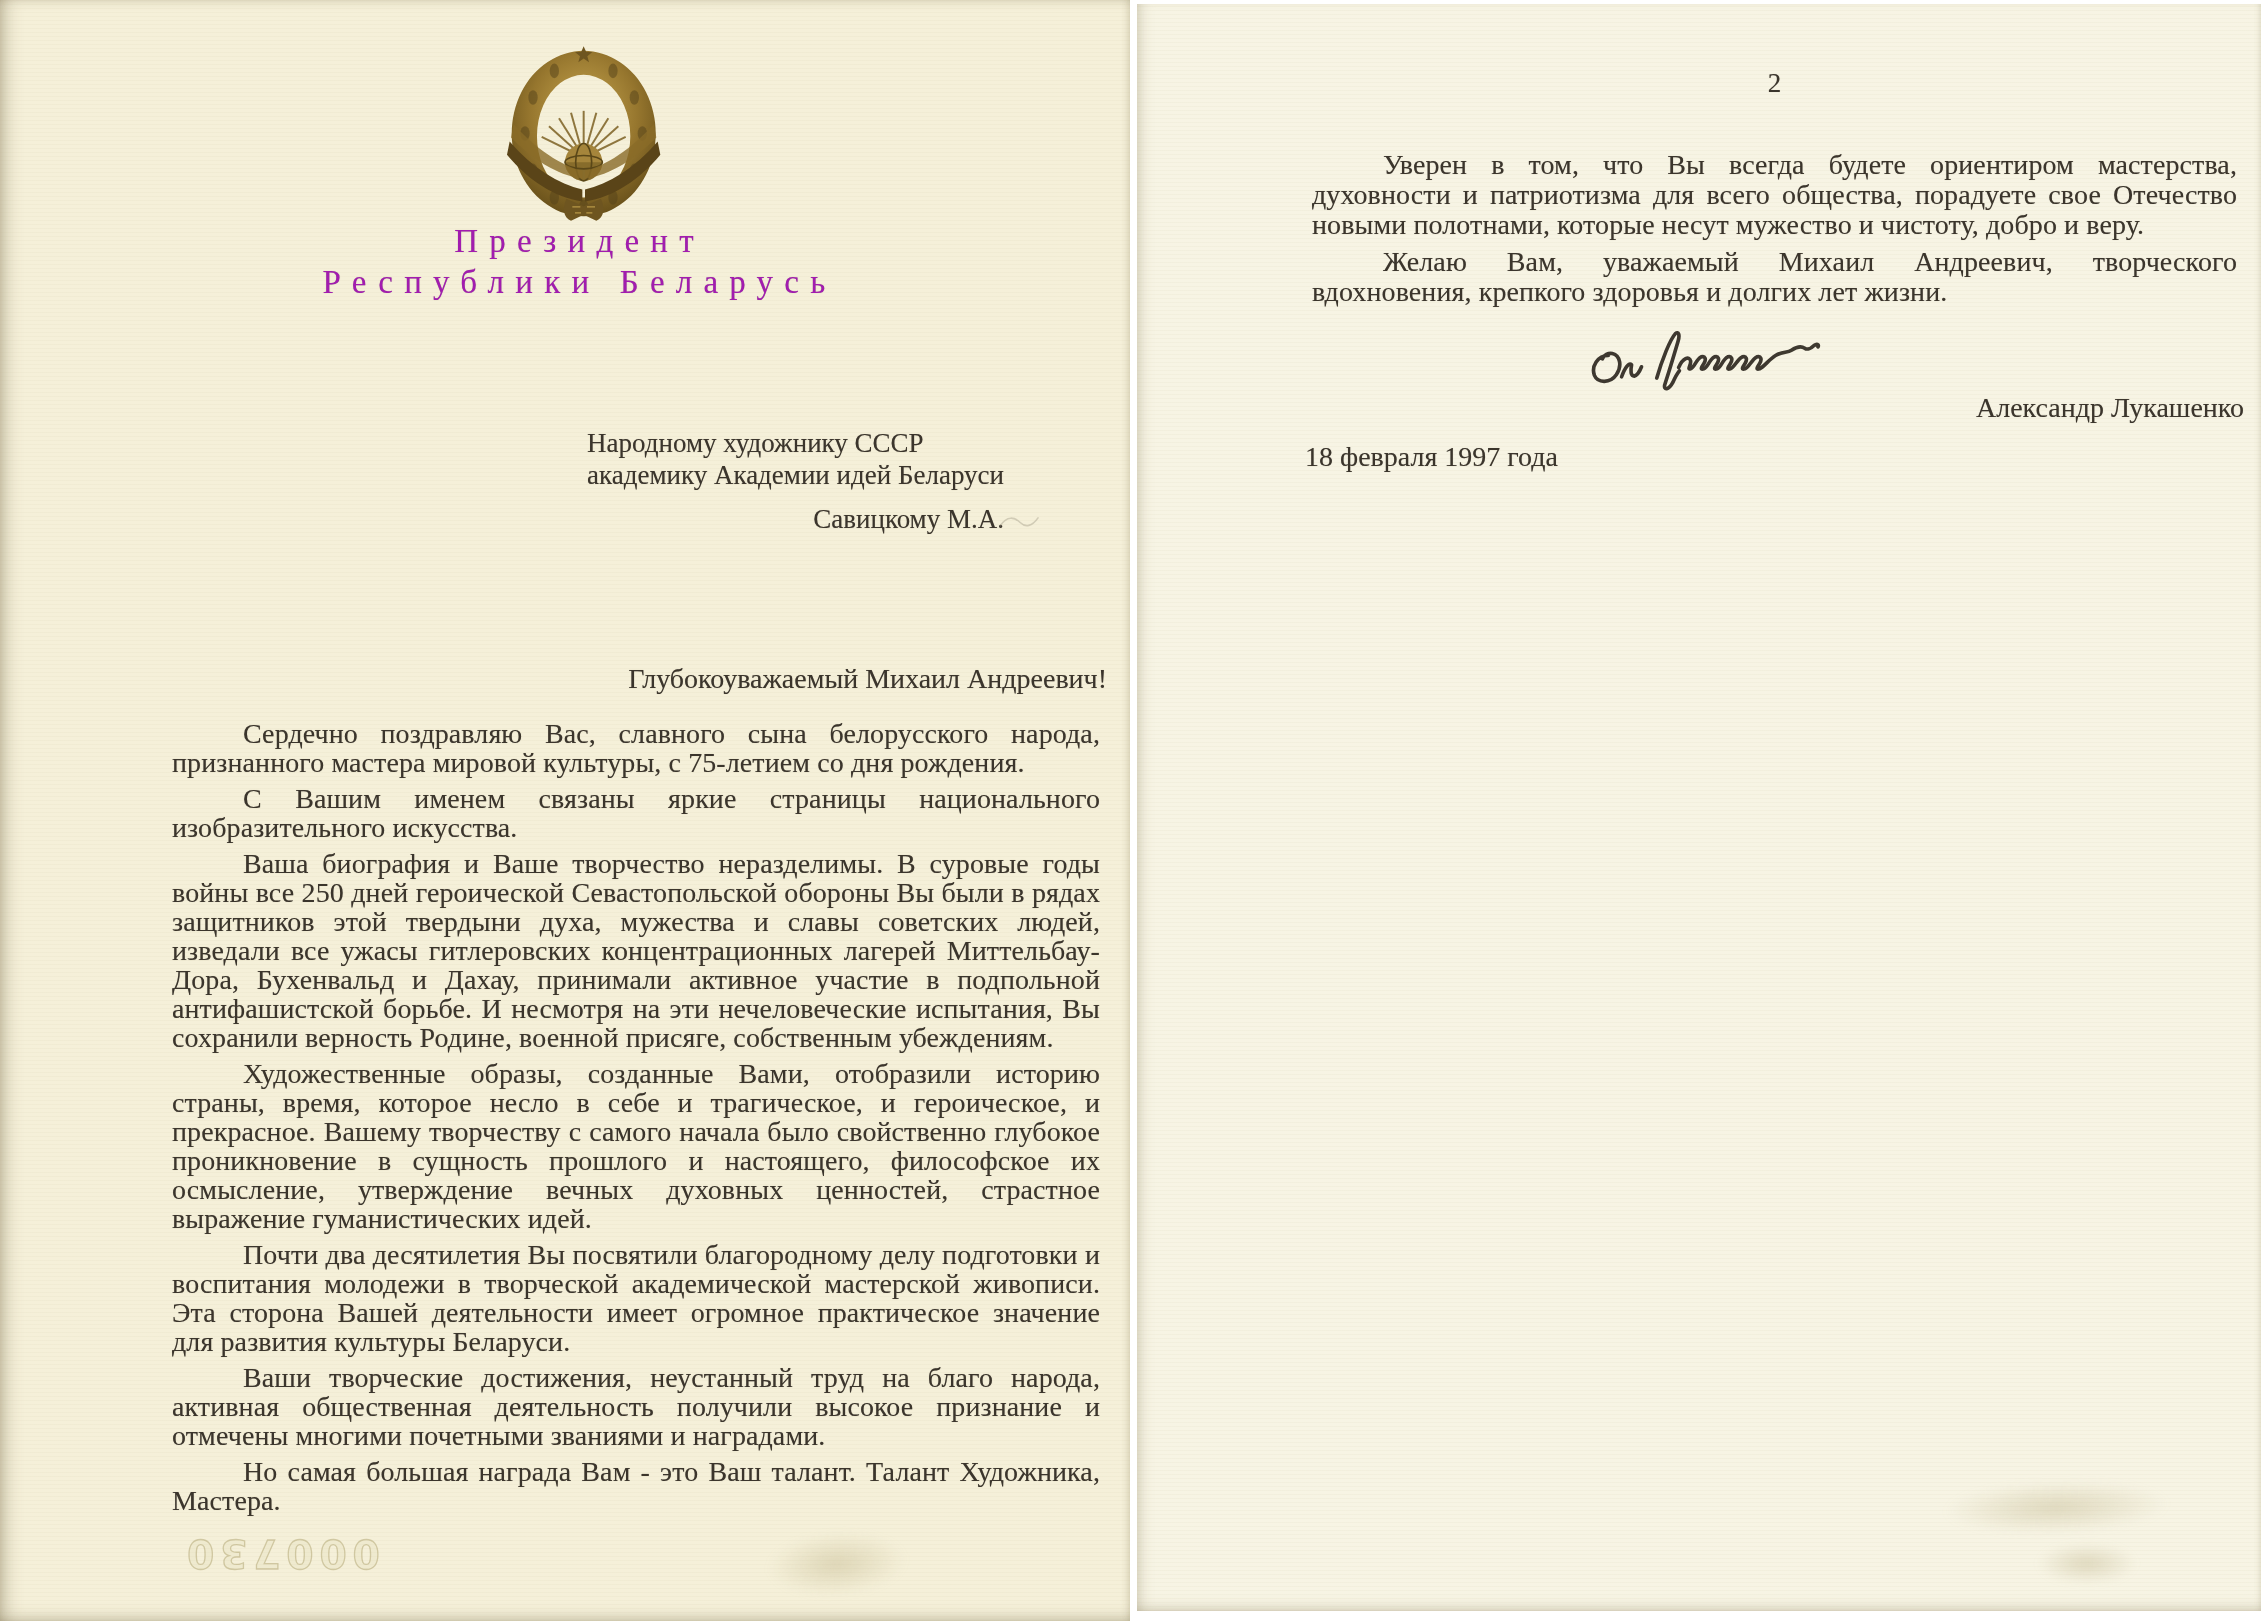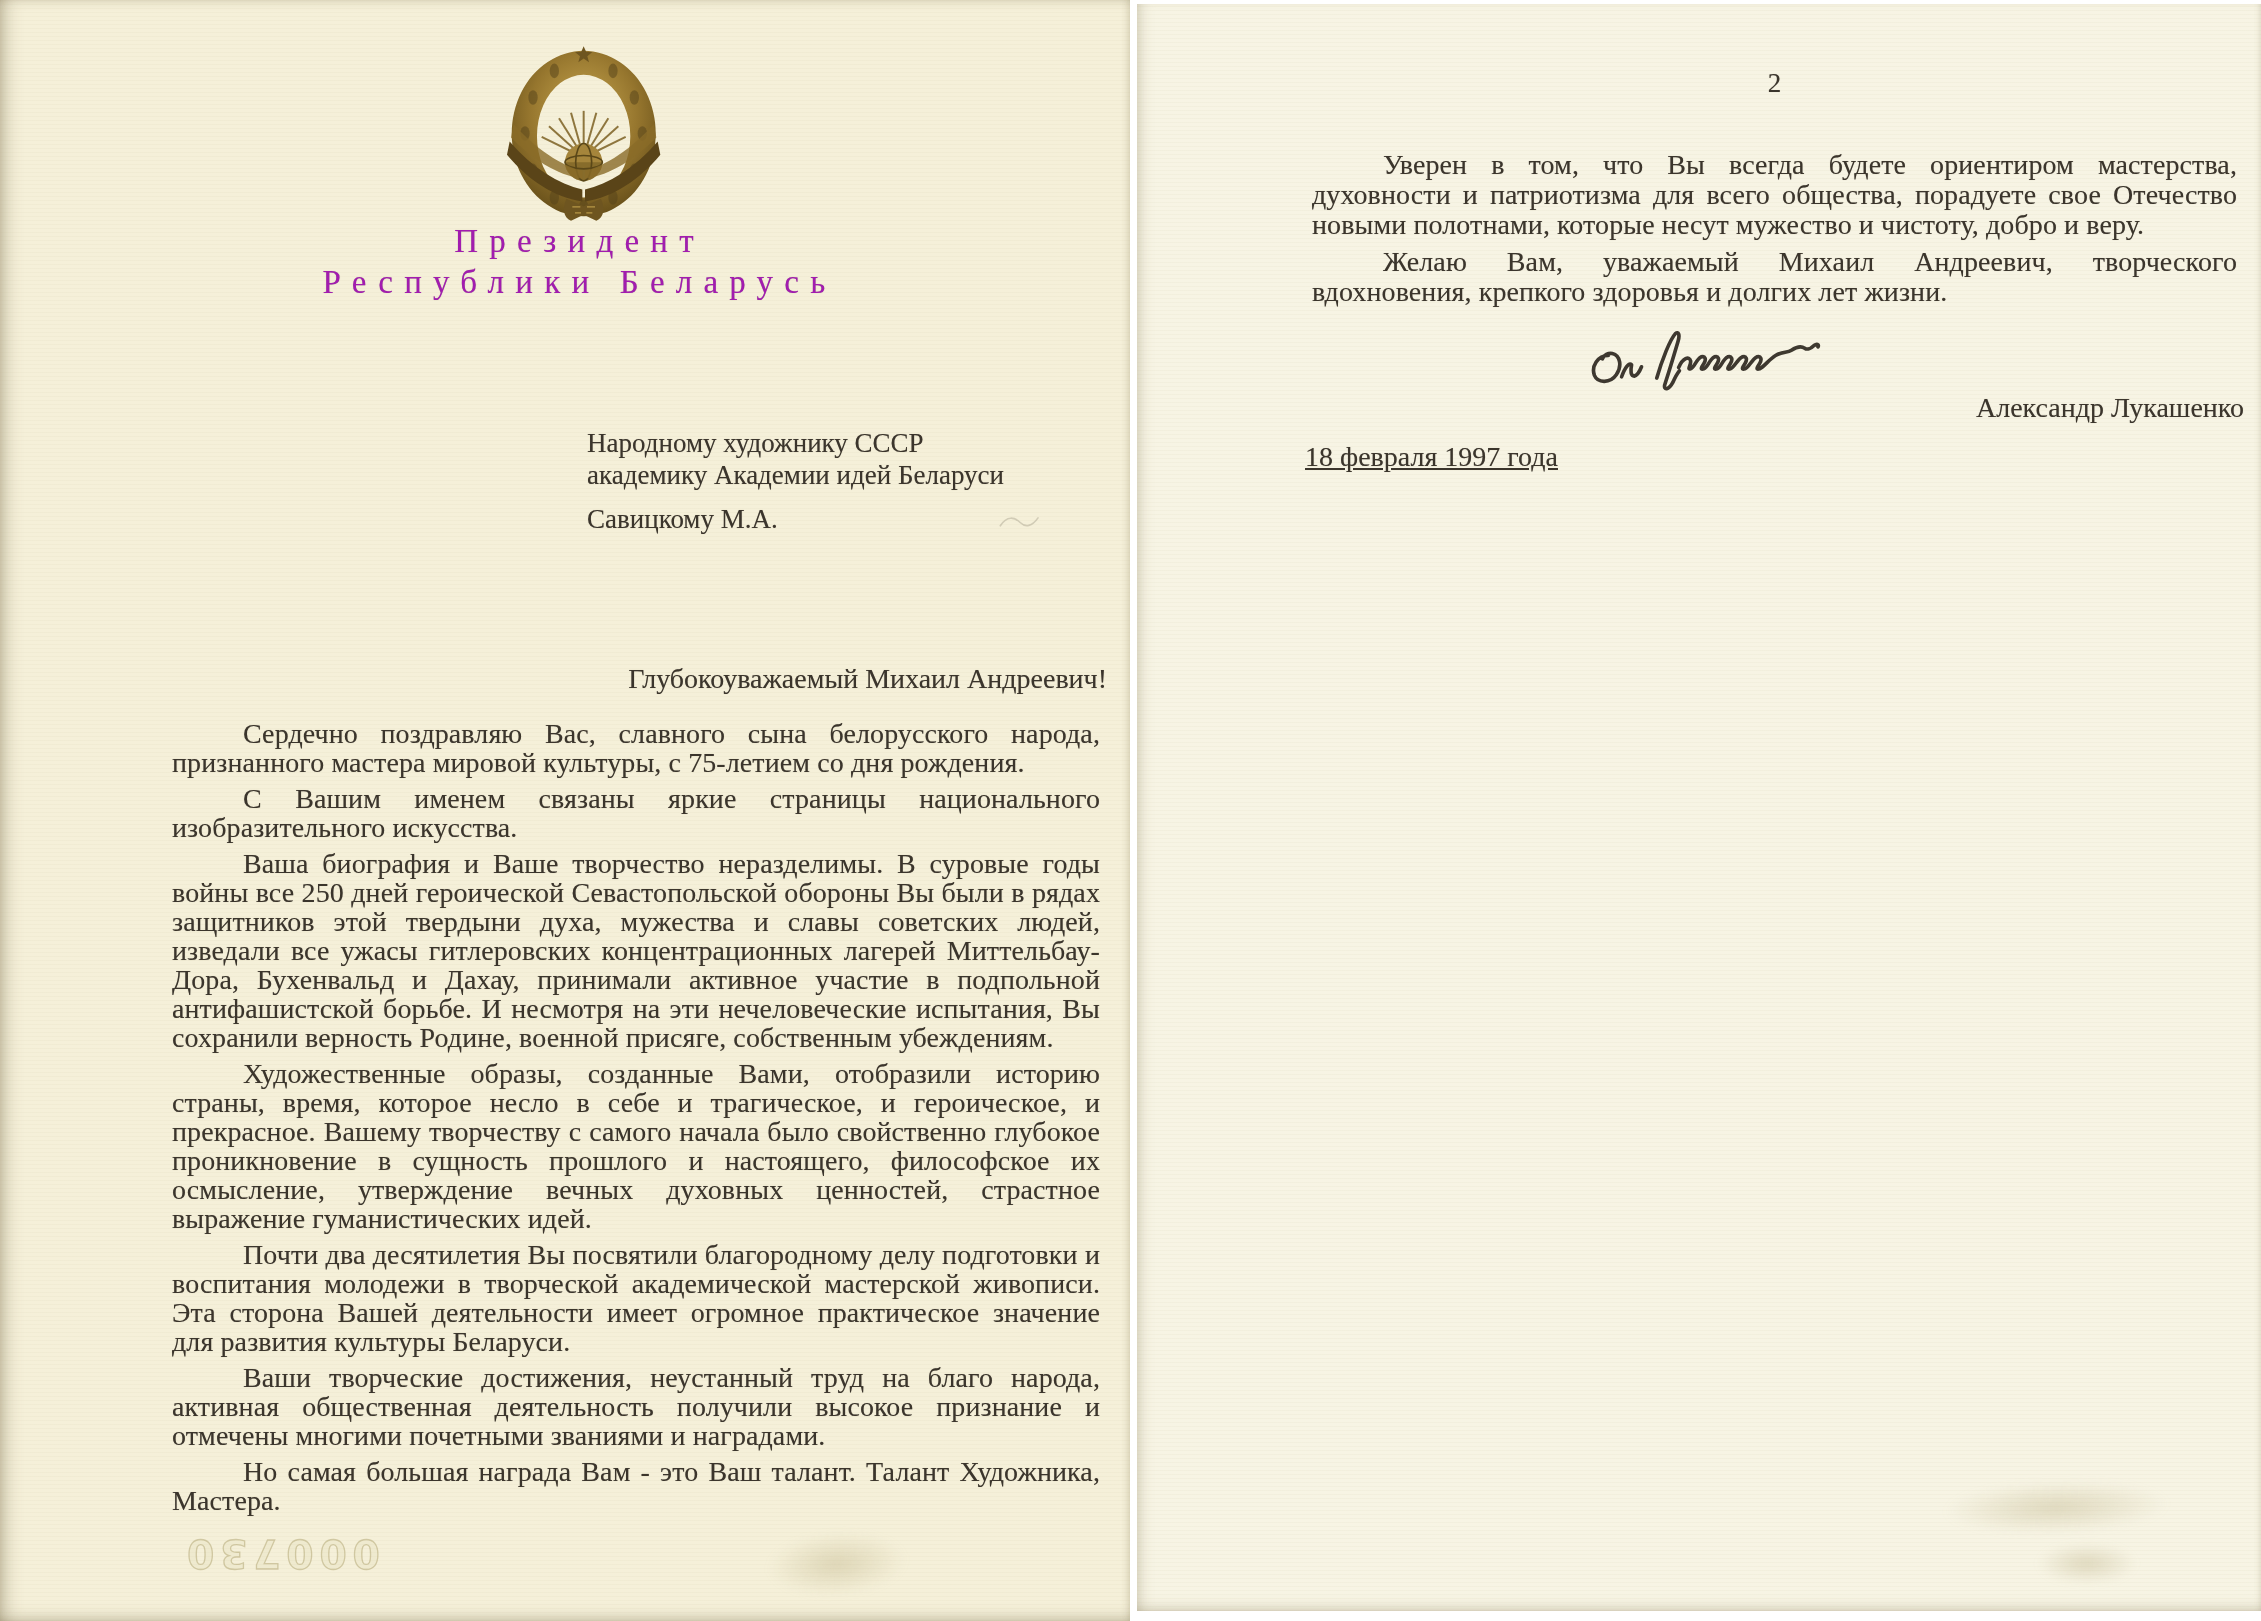--- a/index.html
+++ b/index.html
@@ -32,21 +32,21 @@
 
   
   .emblem { position:absolute; left:499px; top:44px; width:170px; height:179px; }
   .title-line {
     position:absolute; left:113px; width:933px; text-align:center;
     font-size:33px; letter-spacing:.34em; color:#a21caf; white-space:nowrap;
   }
   .title-1 { top:223px; }
   .title-2 { top:264px; }
   .recipient { position:absolute; left:587px; top:427px; font-size:27px; line-height:32px; }
-  .recipient .gap { margin-top:12px; }
+  .recipient .gap { margin-top:12px;text-align:right; }
   .salutation {
     position:absolute; left:165px; top:663px; width:942px;
     text-align:right; font-size:28px;
   }
   .body-block {
     position:absolute; left:165px; top:712px; width:942px;
     font-size:28px; line-height:29px; text-align:justify; letter-spacing:0.1px;
   }
   .body-block p { margin:7px; text-indent:71px; }
   .body-right { left:1305px; top:143px; width:939px; line-height:30px; font-size:28px; }
@@ -65,21 +65,21 @@
   }
   .blob-1 { left:767px; top:1532px; width:140px; height:64px; transform:rotate(-4deg); }
   .blob-2 { left:1943px; top:1481px; width:227px; height:53px; transform:rotate(-2deg); }
   .blob-3 { left:2037px; top:1543px; width:100px; height:41px; }
   .ink-squiggle { position:absolute; left:999px; top:511px; opacity:.38; }
 
   
   .page-number { position:absolute; left:1305px; top:68px; width:939px; text-align:center; font-size:27px; }
   .signature { position:absolute; left:1581px; top:325px; }
   .signed-by { position:absolute; left:1577px; top:392px; width:667px; text-align:right; font-size:28px; }
-  .date-line { position:absolute; left:1305px; top:441px; font-size:28px;text-decoration:underline; }
+  .date-line { position:absolute; left:1305px; top:441px; font-size:28px; }
 </style>
 </head>
 <body>
 
 <div class="scan">
 
   <div class="page page-left"></div>
 
   <svg class="emblem" viewBox="0 0 255 268" aria-hidden="true">
     <defs>

